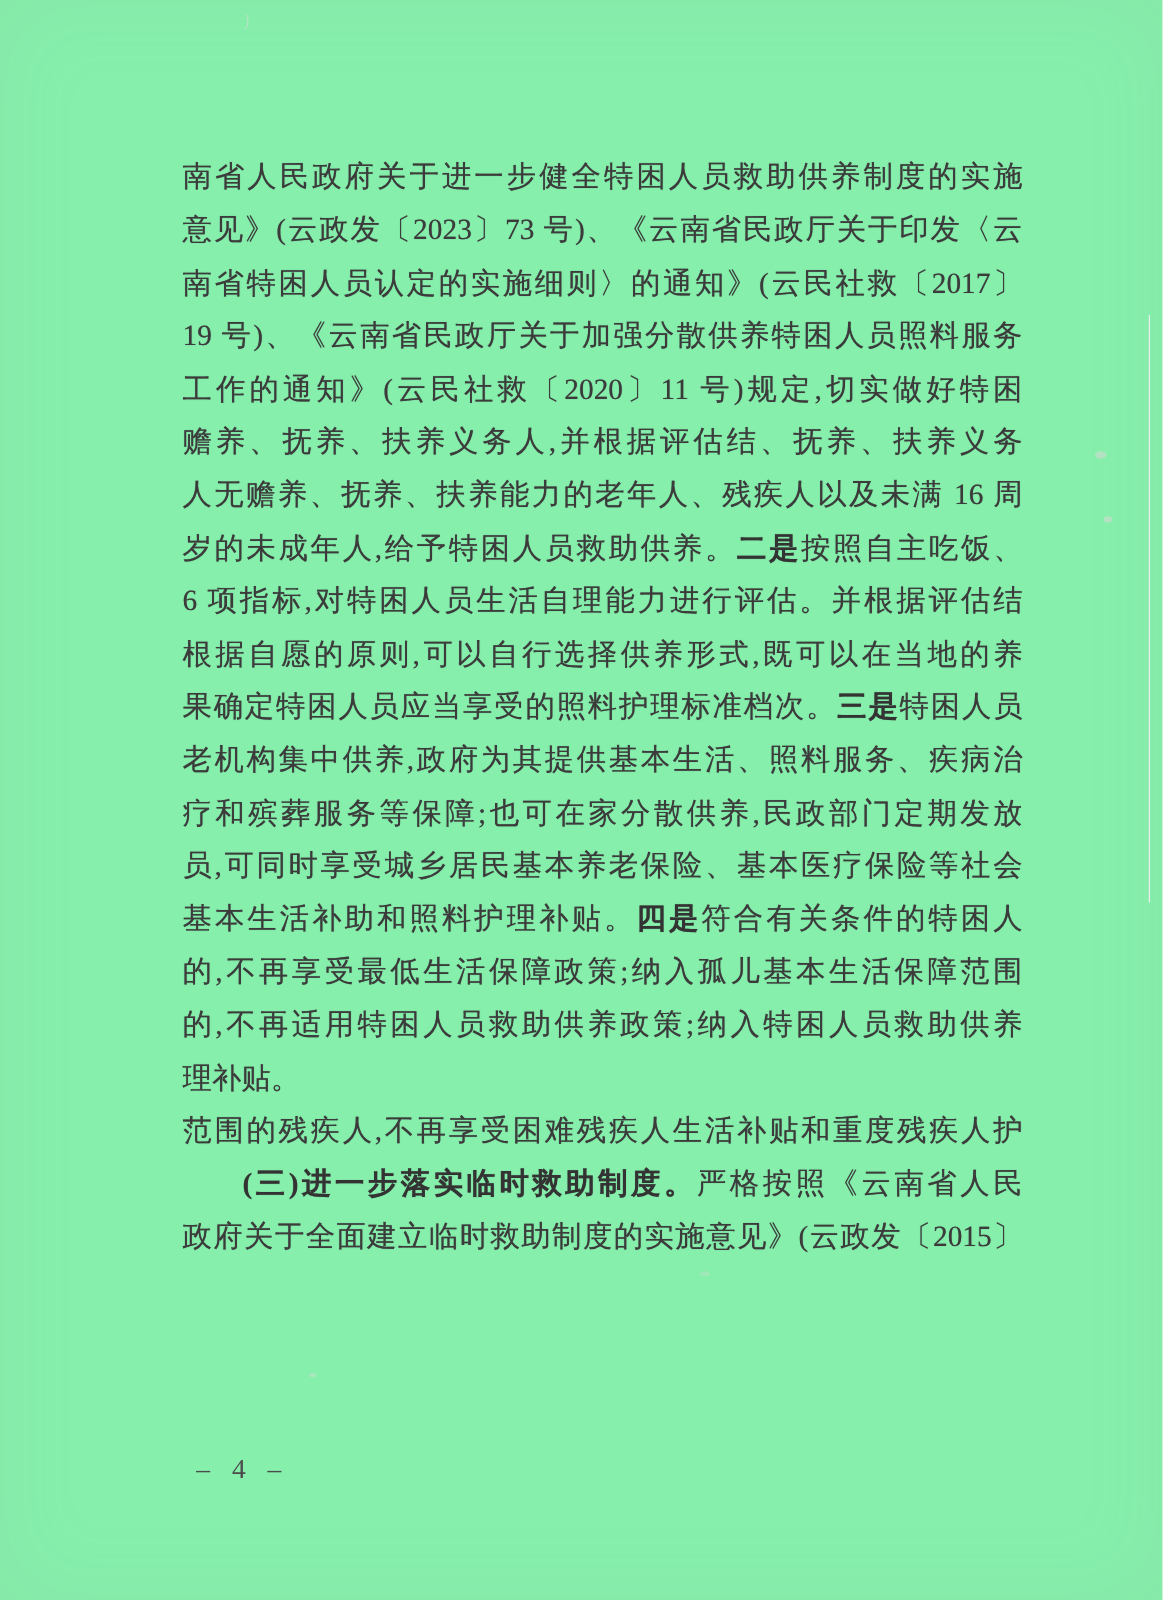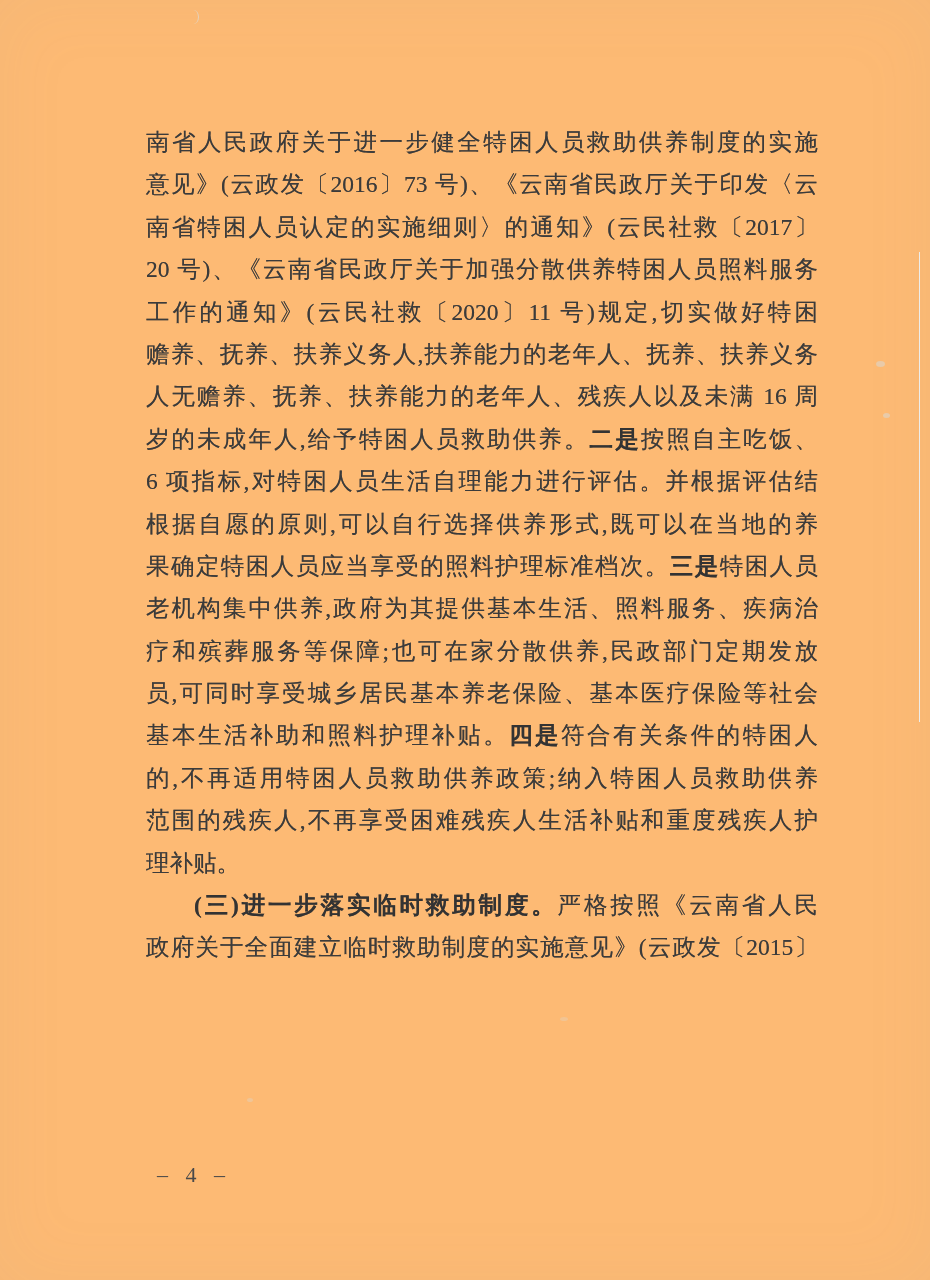--- a/index.html
+++ b/index.html
@@ -4,21 +4,21 @@
 <style>
   html, body {
     margin: 0;
     padding: 0;
     background: #ffffff;
   }
   .page {
     position: relative;
     width: 930px;
     height: 1280px;
-    background: #fdba74;
+    background: #86efac;
     overflow: hidden;
     box-shadow: inset 0 0 70px rgba(150,150,140,0.08);
     font-family: "Liberation Serif", "DejaVu Serif", serif;
   }
   .doc {
     position: absolute;
     left: 146px;
     top: 121px;
     width: 672px;
     font-size: 23.5px;
@@ -65,37 +65,38 @@
              border-radius: 0 60% 60% 0; opacity: 0.7; }
   .speck-4 { left: 247px; top: 1098px; width: 6px; height: 4px; opacity: 0.35; }
   .speck-5 { left: 560px; top: 1017px; width: 8px; height: 4px; opacity: 0.3; }
 </style>
 </head>
 <body>
 
 <div class="page">
   <div class="doc">
       <div class="line">南省人民政府关于进一步健全特困人员救助供养制度的实施</div>
-      <div class="line">意见》(云政发〔2016〕73 号)、《云南省民政厅关于印发〈云</div>
+      <div class="line">意见》(云政发〔2023〕73 号)、《云南省民政厅关于印发〈云</div>
       <div class="line">南省特困人员认定的实施细则〉的通知》(云民社救〔2017〕</div>
-      <div class="line">20 号)、《云南省民政厅关于加强分散供养特困人员照料服务</div>
+      <div class="line">19 号)、《云南省民政厅关于加强分散供养特困人员照料服务</div>
       <div class="line">工作的通知》(云民社救〔2020〕11 号)规定,切实做好特困</div>
-      <div class="line">赡养、抚养、扶养义务人,扶养能力的老年人、抚养、扶养义务</div>
+      <div class="line">赡养、抚养、扶养义务人,并根据评估结、抚养、扶养义务</div>
       <div class="line">人无赡养、抚养、扶养能力的老年人、残疾人以及未满 16 周</div>
       <div class="line">岁的未成年人,给予特困人员救助供养。<span class="b">二是</span>按照自主吃饭、</div>
       <div class="line">6 项指标,对特困人员生活自理能力进行评估。并根据评估结</div>
       <div class="line">根据自愿的原则,可以自行选择供养形式,既可以在当地的养</div>
       <div class="line">果确定特困人员应当享受的照料护理标准档次。<span class="b">三是</span>特困人员</div>
       <div class="line">老机构集中供养,政府为其提供基本生活、照料服务、疾病治</div>
       <div class="line">疗和殡葬服务等保障;也可在家分散供养,民政部门定期发放</div>
       <div class="line">员,可同时享受城乡居民基本养老保险、基本医疗保险等社会</div>
       <div class="line">基本生活补助和照料护理补贴。<span class="b">四是</span>符合有关条件的特困人</div>
+      <div class="line">的,不再享受最低生活保障政策;纳入孤儿基本生活保障范围</div>
       <div class="line">的,不再适用特困人员救助供养政策;纳入特困人员救助供养</div>
+      <div class="line short">理补贴。</div>
       <div class="line">范围的残疾人,不再享受困难残疾人生活补贴和重度残疾人护</div>
-      <div class="line short">理补贴。</div>
       <div class="line indent"><span class="b">(三)进一步落实临时救助制度。</span>严格按照《云南省人民</div>
       <div class="line">政府关于全面建立临时救助制度的实施意见》(云政发〔2015〕</div>
     </div>
 
   <div class="footer">– 4 –</div>
 
   <div class="scan-edge-line"></div>
   <div class="speck speck-1"></div>
   <div class="speck speck-2"></div>
   <div class="speck speck-3"></div>

